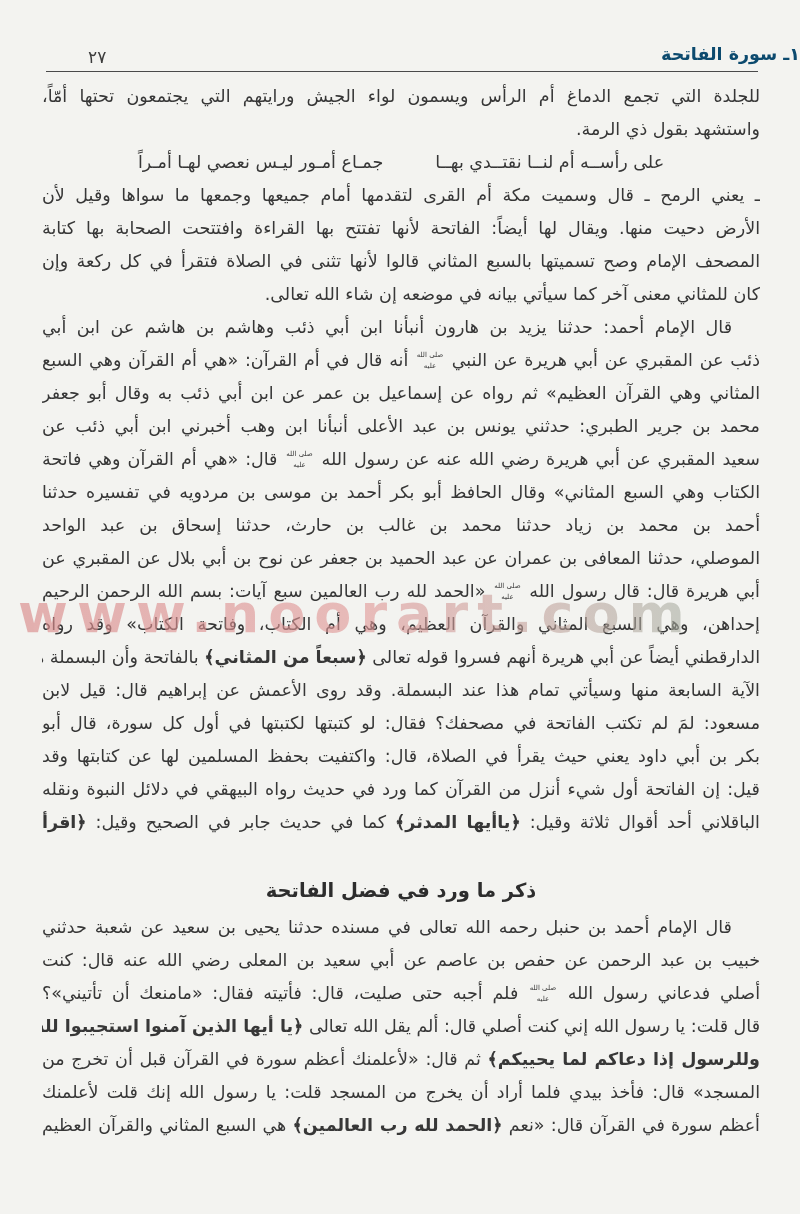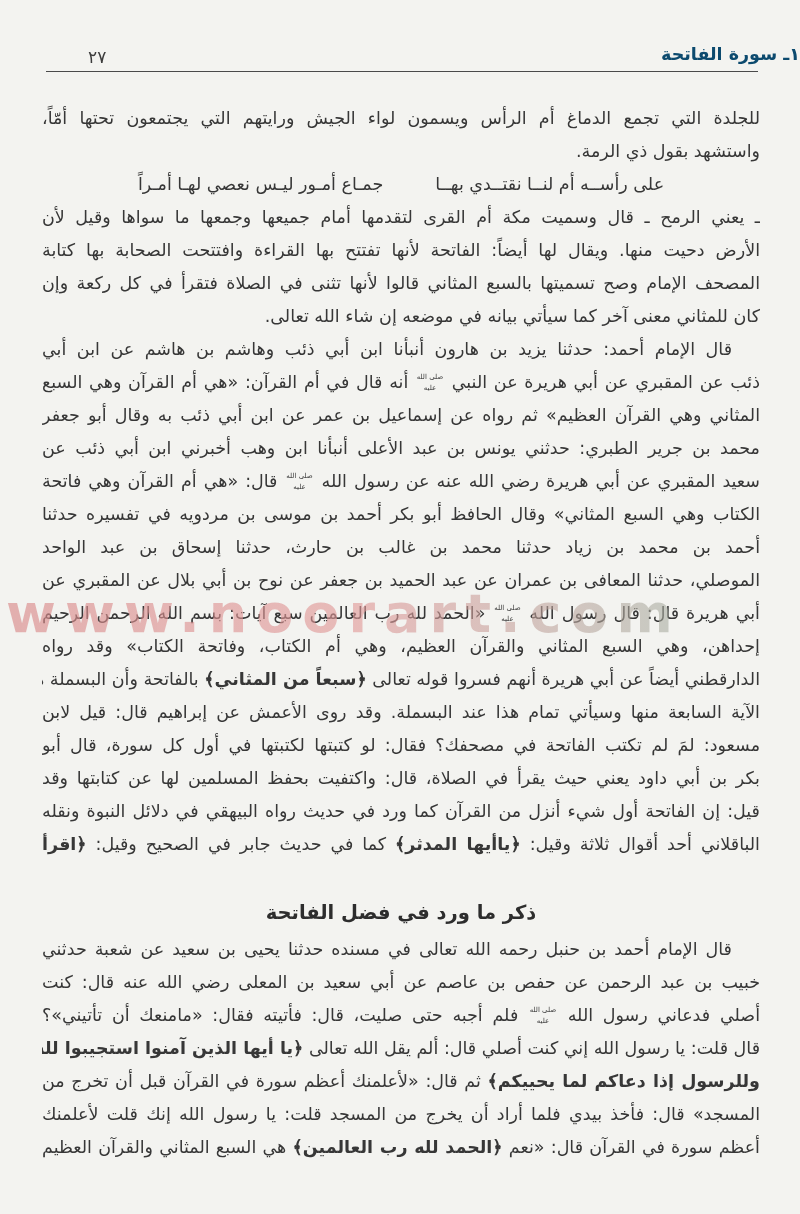--- a/index.html
+++ b/index.html
@@ -24,21 +24,21 @@
   .header-title{
     font-weight:bold;font-size:17.5px;color:#0c4a6e;
     direction:rtl;
   }
   .header-rule{
     position:absolute;top:71px;left:46px;right:42px;
     border-top:1.5px solid #4a4a4a;height:0;
   }
   
   .content{
-    position:absolute;top:102px;right:40px;left:42px;
+    position:absolute;top:80px;right:40px;left:42px;
     direction:rtl;
   }
   .line{
     font-size:17.5px;
     line-height:33px;height:33px;
     text-align:justify;text-align-last:justify;
     overflow:hidden;white-space:nowrap;
     color:#373737;
   }
   .line.end{text-align-last:right;}
@@ -54,21 +54,21 @@
     font-size:19.5px;height:40px;line-height:40px;
     margin-top:32px;color:#2d2d2d;
   }
   .saw{
     display:inline-block;width:30px;height:22px;overflow:hidden;
     font-size:7px;line-height:1.5;text-align:center;
     vertical-align:middle;white-space:normal;font-weight:normal;
   }
   
   .watermark{
-    position:absolute;top:586px;left:0;width:688px;
+    position:absolute;top:586px;left:12px;width:688px;
     direction:ltr;text-align:center;
     font-size:54px;font-weight:bold;letter-spacing:9px;
     line-height:1.05;
     color:rgba(214,137,137,0.55);
     pointer-events:none;
     user-select:none;
   }
   @supports ((-webkit-background-clip: text) or (background-clip: text)){
     .watermark{
       background:linear-gradient(90deg,

